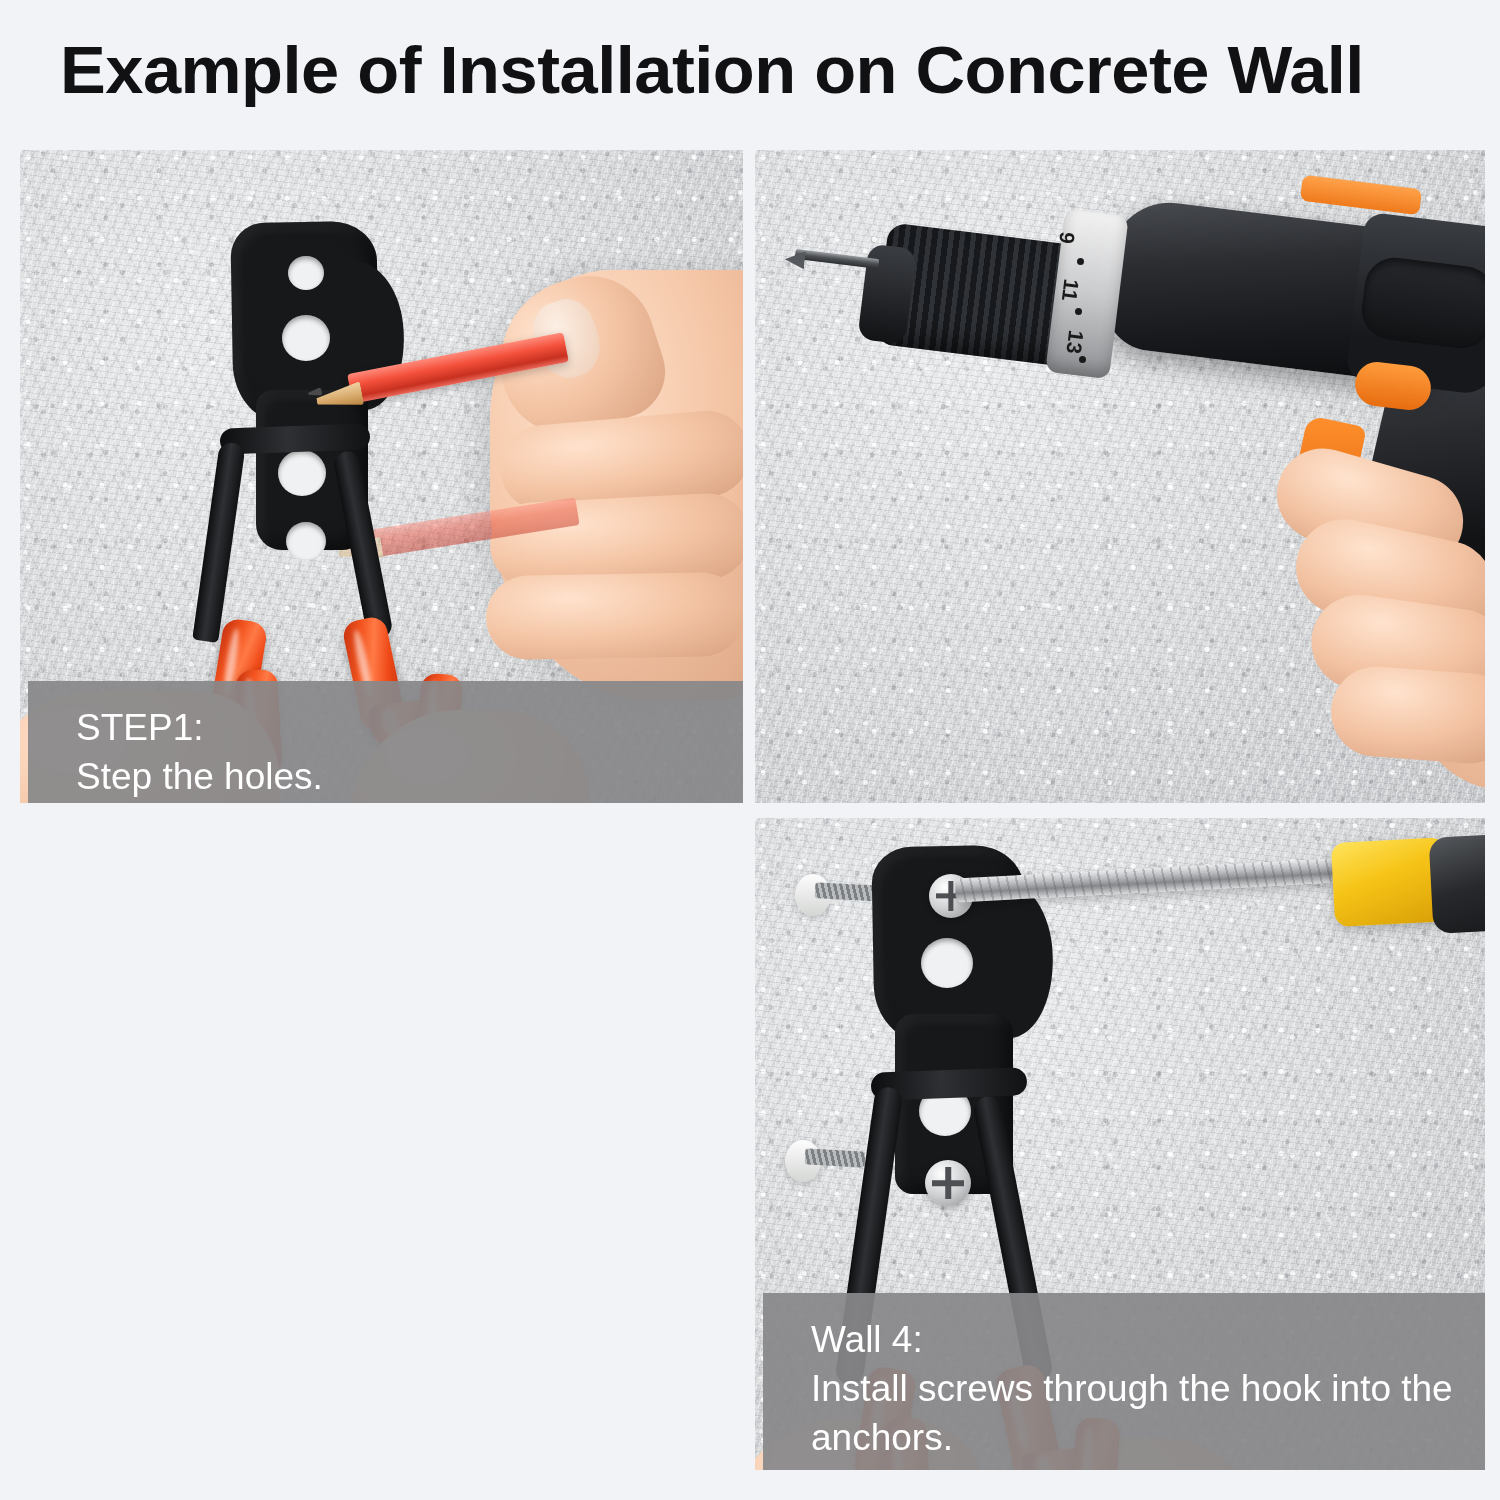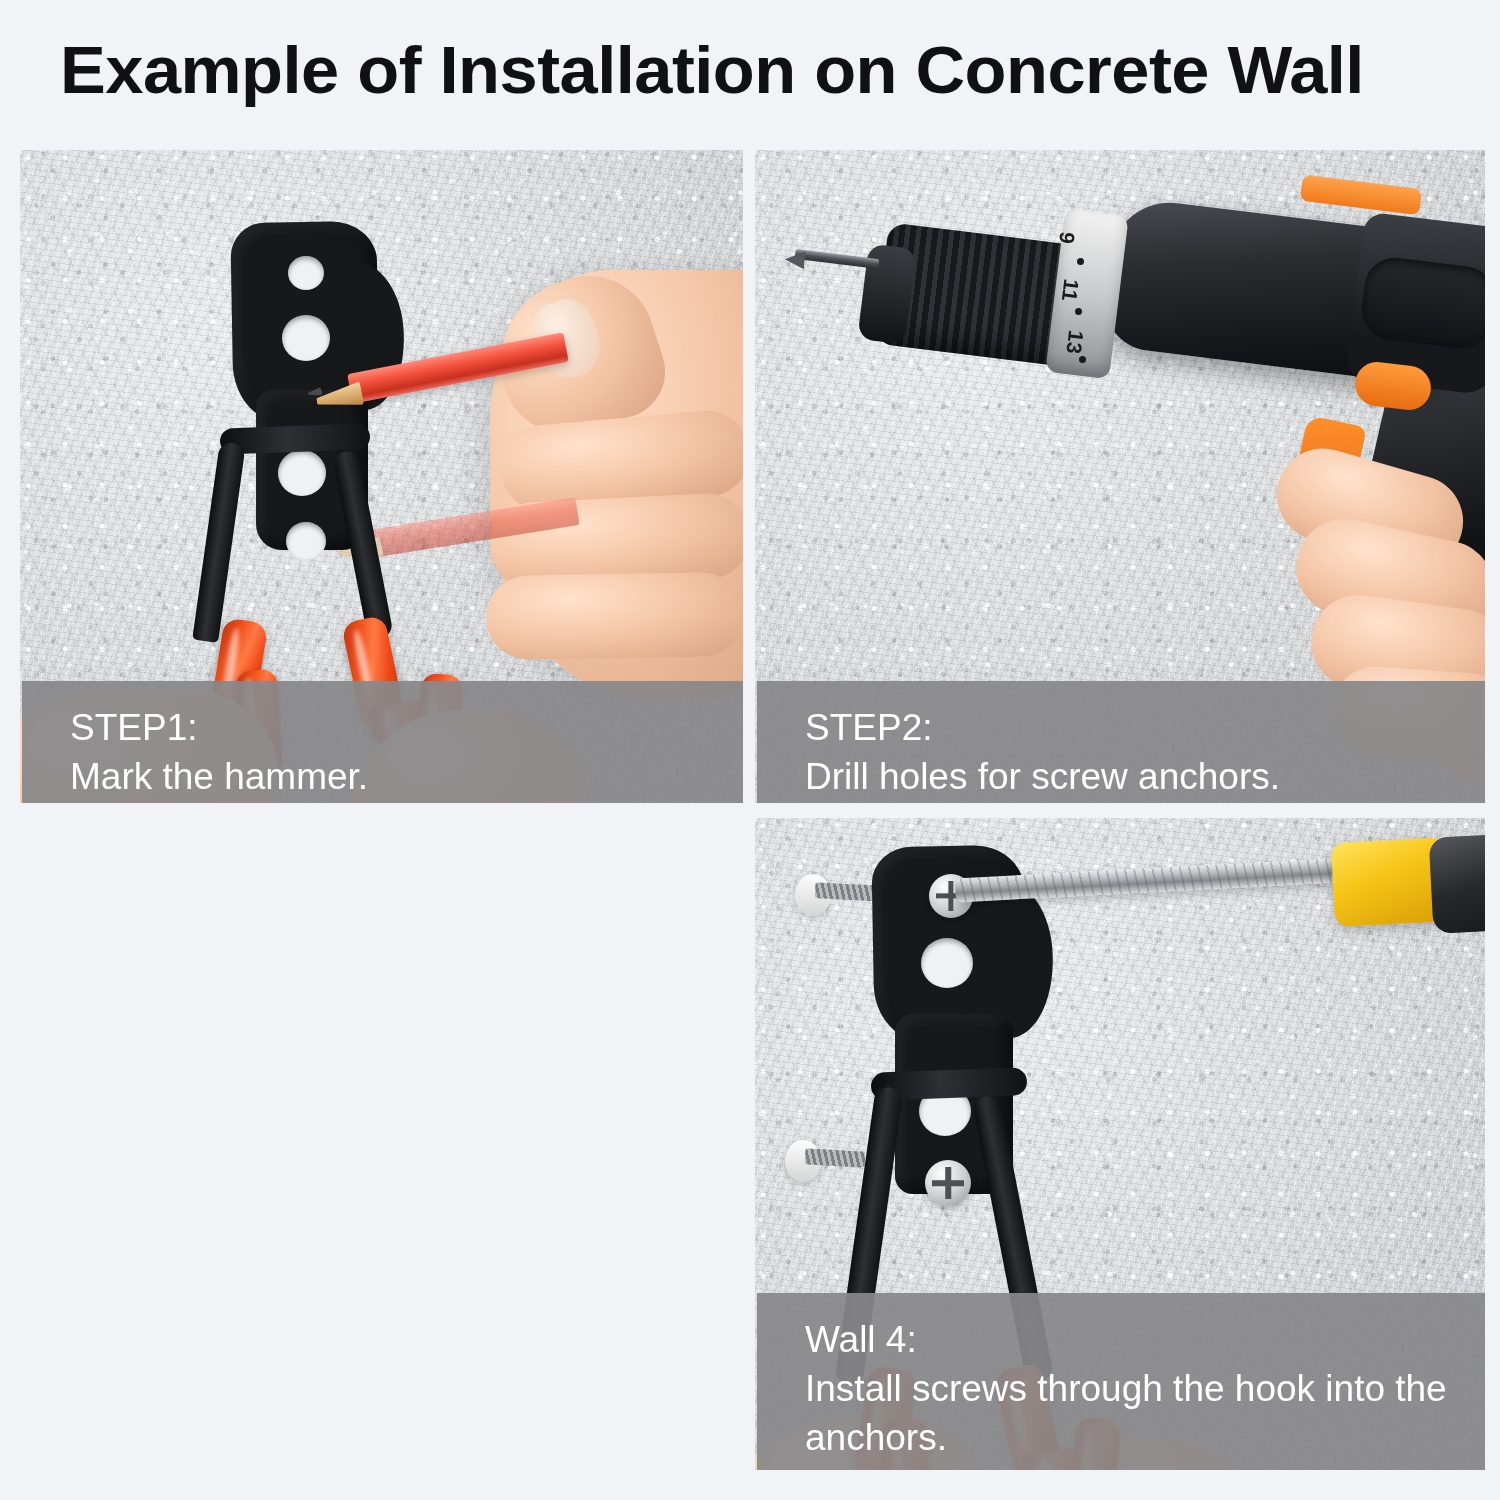--- a/index.html
+++ b/index.html
@@ -59,21 +59,21 @@
     content:"";position:absolute;inset:0;
     background:
       repeating-linear-gradient(97deg, rgba(255,255,255,.30) 0 1px, transparent 1px 5px),
       repeating-linear-gradient(7deg, rgba(108,110,114,.16) 0 1px, transparent 1px 6px),
       repeating-linear-gradient(148deg, rgba(255,255,255,.18) 0 1px, transparent 1px 4px);
     opacity:.9;
   }
 
   
   .caption{
-    position:absolute;left:2px;right:0;bottom:0;
+    position:absolute;left:8px;right:0;bottom:0;
     background:rgba(136,136,138,.93);
     color:#ffffff;
     padding:22px 0 22px 48px;
     box-sizing:border-box;
     font-size:37px;line-height:49px;
     font-weight:400;
   }
   .cap2{height:122px;}
   .cap3{height:177px;}
   .caption div{white-space:pre-wrap;}
@@ -360,21 +360,21 @@
 
       <div class="pencil pencil-body"></div>
       <div class="pencil pencil-tipwood"></div>
       <div class="pencil pencil-lead"></div>
 
       <div class="hand-low skin"></div>
       <div class="hand-low2 skin"></div>
 
       <div class="caption cap2">
         <div>STEP1:</div>
-        <div>Mark the hammer.</div>
+        <div>Step the holes.</div>
       </div>
     </div>
 
     <div class="panel p2">
       <div class="wall"></div>
 
       <div class="palm hand"></div>
       <div class="handle"></div>
       <div class="drill-body"></div>
       <div class="drill-body2"></div>
@@ -391,24 +391,20 @@
       <div class="cdot cd2"></div>
       <div class="cdot cd3"></div>
       <div class="bit"></div>
       <div class="bit-pt"></div>
       <div class="trigger"></div>
       <div class="hd1 hand"></div>
       <div class="hd2 hand"></div>
       <div class="hd3 hand"></div>
       <div class="hd4 hand"></div>
 
-      <div class="caption cap2">
-        <div>STEP2:</div>
-        <div>Drill holes for screw anchors.</div>
-      </div>
     </div>
 
 
     <div class="panel p4">
       <div class="wall"></div>
 
       <div class="hl hand"></div>
       <div class="hr hand"></div>
 
       <div class="anch-wall aw1"></div>

